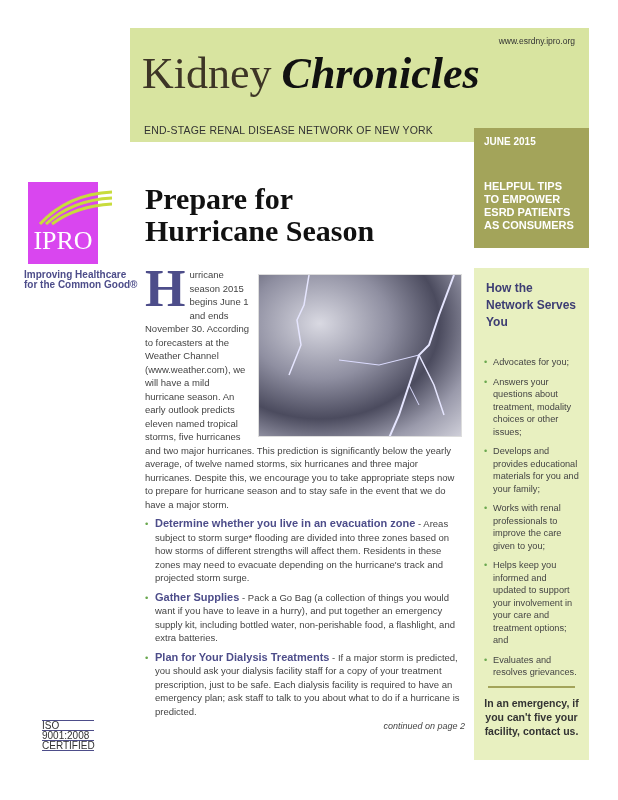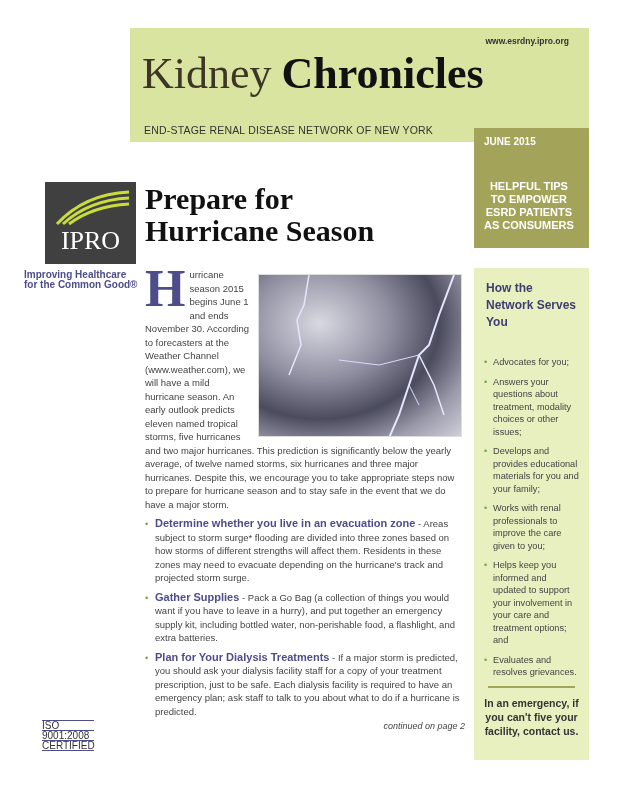--- a/index.html
+++ b/index.html
@@ -1,30 +1,30 @@
 <!DOCTYPE html>
 <html><head>
 <meta charset="utf-8">
 <style>
   * { box-sizing: border-box; margin: 0; padding: 0; }
   html, body { width: 618px; height: 800px; background: #ffffff; overflow: hidden; }
   body { position: relative; font-family: "Liberation Sans", sans-serif; color: #3a3a3a; }
 
   .masthead { position: absolute; left: 130px; top: 28px; width: 459px; height: 114px; background: #d8e4a0; }
-  .url { position: absolute; right: 20px; top: 8px; font-size: 8.5px; font-weight: bold; color: #333; margin-left: 40px; }
+  .url { position: absolute; right: 14px; top: 8px; font-size: 8.5px; font-weight: normal; color: #333; margin-left: 40px; }
   .title { position: absolute; left: 12px; top: 24px; font-family: "Liberation Serif", serif; font-size: 44px; line-height: 1; white-space: nowrap; }
   .title .t1 { color: #3d3526; }
-  .title .t2 { color: #111; font-weight: bold; margin-left: 10px; }
+  .title .t2 { color: #111; font-style: italic; font-weight: bold; margin-left: 10px; }
   .subtitle { position: absolute; left: 14px; top: 96px; font-size: 10.5px; color: #333; letter-spacing: 0.2px; }
 
   .olive { position: absolute; left: 474px; top: 128px; width: 115px; height: 120px; background: #a3a45a; color: #fff; padding-left: 16px; }
   .olive .date { position: absolute; left: 10px; top: 8px; font-size: 10px; font-weight: bold; }
-  .olive .tips { position: absolute; left: 10px; top: 52px; font-size: 11px; line-height: 13px; font-weight: bold; text-align: center; }
+  .olive .tips { position: absolute; left: 10px; top: 52px; font-size: 11px; line-height: 13px; font-weight: bold; }
 
-  .logo { position: absolute; left: 28px; top: 182px; width: 91px; height: 82px; background: #404040; margin-left: 17px; }
+  .logo { position: absolute; left: 28px; top: 182px; width: 70px; height: 82px; background: #d946ef; }
   .logo .arcs { position: absolute; left: 10px; top: 4px; }
   .logo .name { position: absolute; left: 0; right: 0; top: 44px; text-align: center; font-family: "Liberation Serif", serif; font-size: 26px; color: #fff; }
   .tagline { position: absolute; left: 24px; top: 270px; font-size: 10px; line-height: 10px; font-weight: bold; color: #4d4d8a; }
 
   .headline { position: absolute; left: 145px; top: 183px; font-family: "Liberation Serif", serif; font-size: 30px; line-height: 32px; color: #111; font-weight: bold; }
 
   .body { position: absolute; left: 145px; top: 268px; width: 320px; font-size: 9.5px; line-height: 13.5px; color: #444; }
   .dropcap { float: left; font-family: "Liberation Serif", serif; font-size: 52px; line-height: 42px; color: #4d4d8a; margin-right: 4px; margin-top: 0px; font-weight: bold; }
   .photo { float: right; width: 204px; height: 163px; margin: 6px 3px 4px 8px; border: 1px solid #ddd;
     background: radial-gradient(ellipse at 30% 30%, #d9d9e2 0%, #8f8fa1 35%, #4b4b5e 60%, #9a9aab 80%, #cfcfd9 100%);

